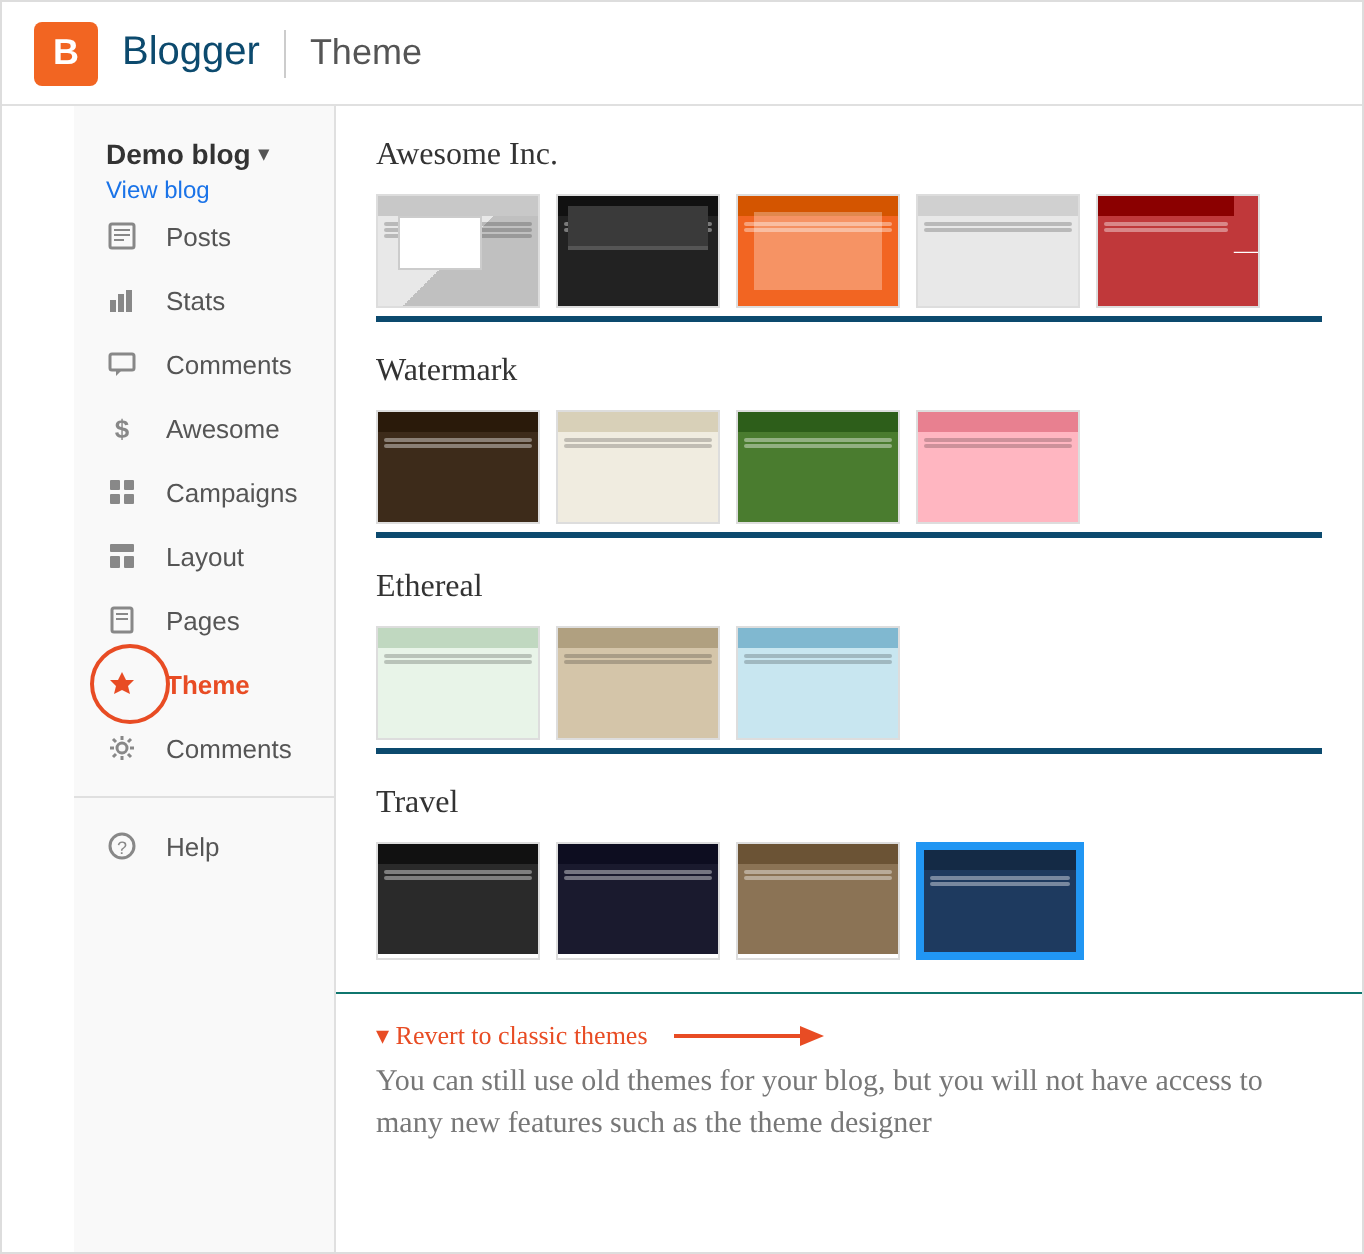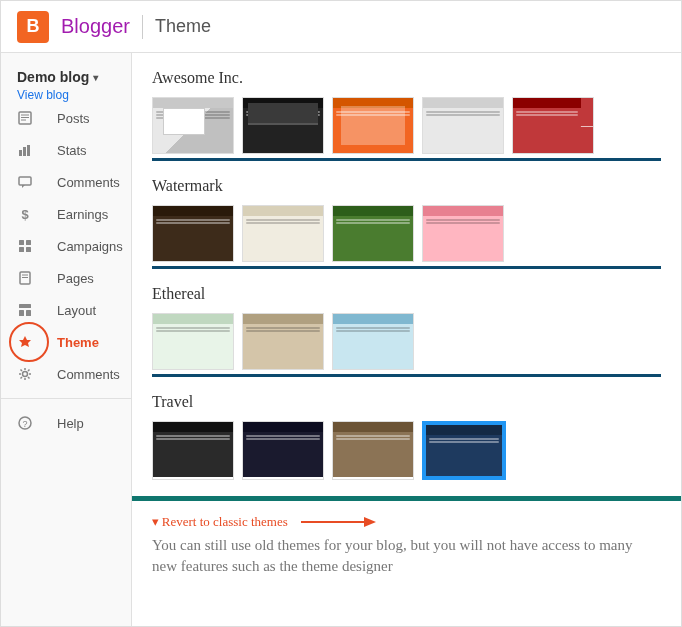--- a/index.html
+++ b/index.html
@@ -3,33 +3,33 @@
   <meta charset="utf-8">
   <style>
     * { box-sizing: border-box; margin: 0; padding: 0; }
     body { font-family: Arial, sans-serif; font-size: 13px; background: #f1f1f1; width: 682px; height: 627px; overflow: hidden; }
 
     .app-container { display: flex; flex-direction: column; height: 627px; background: #fff; border: 1px solid #ddd; }
 
     
     .header { display: flex; align-items: center; padding: 8px 16px; background: #fff; border-bottom: 1px solid #e0e0e0; height: 52px; }
     .blogger-logo { width: 32px; height: 32px; background: #f26522; border-radius: 4px; display: flex; align-items: center; justify-content: center; color: #fff; font-weight: bold; font-size: 18px; margin-right: 12px; flex-shrink: 0; }
-    .header-app-name { font-size: 20px; color: #a21caf; font-weight: normal; margin-right: 12px; }
+    .header-app-name { font-size: 20px; color: #0c4a6e; font-weight: normal; margin-right: 12px; }
     .header-divider { width: 1px; height: 24px; background: #ccc; margin-right: 12px; }
     .header-title { font-size: 18px; color: #555; font-weight: normal; }
 
     
     .main-layout { display: flex; flex: 1; overflow: hidden; }
 
     
-    .sidebar { width: 131px; background: #f9f9f9; border-right: 1px solid #e0e0e0; padding: 12px 0; flex-shrink: 0; overflow-y: auto; }
+    .sidebar { width: 131px; background: #f9f9f9; border-right: 1px solid #e0e0e0; padding: 12px 0; flex-shrink: 0; overflow-y: auto; margin-left: 36px; }
     .blog-name { padding: 4px 16px 2px; font-size: 14px; color: #333; font-weight: bold; }
     .blog-name-row { display: flex; align-items: center; gap: 4px; }
     .view-blog { padding: 0 16px 12px; color: #1a73e8; font-size: 12px; cursor: pointer; text-decoration: none; }
-    .nav-item { display: flex; align-items: center; padding: 8px 16px; cursor: pointer; color: #555; font-size: 13px; gap: 24px; }
+    .nav-item { display: flex; align-items: center; padding: 8px 16px; cursor: pointer; color: #555; font-size: 13px; gap: 14px; }
     .nav-item.active { color: #e84c24; font-weight: bold; }
     .nav-item .nav-icon { width: 16px; height: 16px; display: flex; align-items: center; justify-content: center; flex-shrink: 0; }
     .nav-divider { height: 1px; background: #e0e0e0; margin: 8px 0; }
     .circle-highlight { position: relative; }
     .circle-highlight::before { content: ''; position: absolute; left: 8px; top: 50%; transform: translateY(-50%); width: 36px; height: 36px; border: 2px solid #e84c24; border-radius: 50%; pointer-events: none; }
 
     
     .content { flex: 1; overflow-y: auto; padding: 0; background: #fff; font-family: Liberation Serif, serif; }
     .themes-section { padding: 0 20px 16px; }
     .section-title { font-size: 16px; color: #333; padding: 16px 0 10px; font-weight: normal; border-top: 3px solid #0c4a6e; margin-top: 4px; }
@@ -65,21 +65,21 @@
     .thumb-travel-3 { background: #8b7355; }
     .thumb-travel-4 { background: #1e3a5f; border: 2px solid #2196F3; }
 
     
     .thumb-inner { width: 100%; height: 100%; position: relative; overflow: hidden; }
     .thumb-lines { padding: 2px 3px; }
     .thumb-line { height: 2px; background: rgba(255,255,255,0.4); margin: 1px 0; border-radius: 1px; }
     .thumb-line.dark { background: rgba(0,0,0,0.2); }
 
     
-    .revert-section { padding: 12px 20px; border-top: 5px solid #0f766e; }
+    .revert-section { padding: 12px 20px; border-top: 1px solid #0f766e; }
     .revert-row { display: flex; align-items: center; gap: 8px; }
     .revert-link { color: #e84c24; font-size: 13px; cursor: pointer; text-decoration: none; }
     .revert-note { font-size: 15px; color: #777; margin-top: 4px; line-height: 1.4; }
 
     
     .dropdown-arrow { font-size: 10px; color: #555; }
   </style>
 </head>
 <body>
 
@@ -133,52 +133,52 @@
               <rect x="1" y="2" width="12" height="8" rx="1" stroke="#888" stroke-width="1.5" fill="none"></rect>
               <path d="M4 10 L4 13 L7 10" fill="#888"></path>
             </svg>
         </div>
         <span>Comments</span>
       </div>
       <div class="nav-item">
         <div class="nav-icon">
           <span style="color:#888;font-size:13px;font-weight:bold;">$</span>
         </div>
-        <span>Earnings</span>
+        <span>Awesome</span>
       </div>
       <div class="nav-item">
         <div class="nav-icon">
           <svg width="14" height="14" viewBox="0 0 14 14">
               <rect x="1" y="1" width="5" height="5" fill="#888" rx="0.5"></rect>
               <rect x="8" y="1" width="5" height="5" fill="#888" rx="0.5"></rect>
               <rect x="1" y="8" width="5" height="5" fill="#888" rx="0.5"></rect>
               <rect x="8" y="8" width="5" height="5" fill="#888" rx="0.5"></rect>
             </svg>
         </div>
         <span>Campaigns</span>
       </div>
       <div class="nav-item">
         <div class="nav-icon">
           <svg width="14" height="14" viewBox="0 0 14 14">
+              <rect x="1" y="1" width="12" height="4" rx="0.5" fill="#888"></rect>
+              <rect x="1" y="7" width="5" height="6" rx="0.5" fill="#888"></rect>
+              <rect x="8" y="7" width="5" height="6" rx="0.5" fill="#888"></rect>
+            </svg>
+        </div>
+        <span>Layout</span>
+      </div>
+      <div class="nav-item">
+        <div class="nav-icon">
+          <svg width="14" height="14" viewBox="0 0 14 14">
               <rect x="2" y="1" width="10" height="12" rx="1" stroke="#888" stroke-width="1.5" fill="none"></rect>
               <line x1="4" y1="4" x2="10" y2="4" stroke="#888" stroke-width="1"></line>
               <line x1="4" y1="6.5" x2="10" y2="6.5" stroke="#888" stroke-width="1"></line>
             </svg>
         </div>
         <span>Pages</span>
-      </div>
-      <div class="nav-item">
-        <div class="nav-icon">
-          <svg width="14" height="14" viewBox="0 0 14 14">
-              <rect x="1" y="1" width="12" height="4" rx="0.5" fill="#888"></rect>
-              <rect x="1" y="7" width="5" height="6" rx="0.5" fill="#888"></rect>
-              <rect x="8" y="7" width="5" height="6" rx="0.5" fill="#888"></rect>
-            </svg>
-        </div>
-        <span>Layout</span>
       </div>
       <div class="nav-item active circle-highlight">
         <div class="nav-icon">
           <svg width="14" height="14" viewBox="0 0 14 14">
               <path d="M7 1 L9 5 L13 5 L10 8 L11 12 L7 10 L3 12 L4 8 L1 5 L5 5 Z" fill="#e84c24"></path>
             </svg>
         </div>
         <span>Theme</span>
       </div>
       <div class="nav-item">

